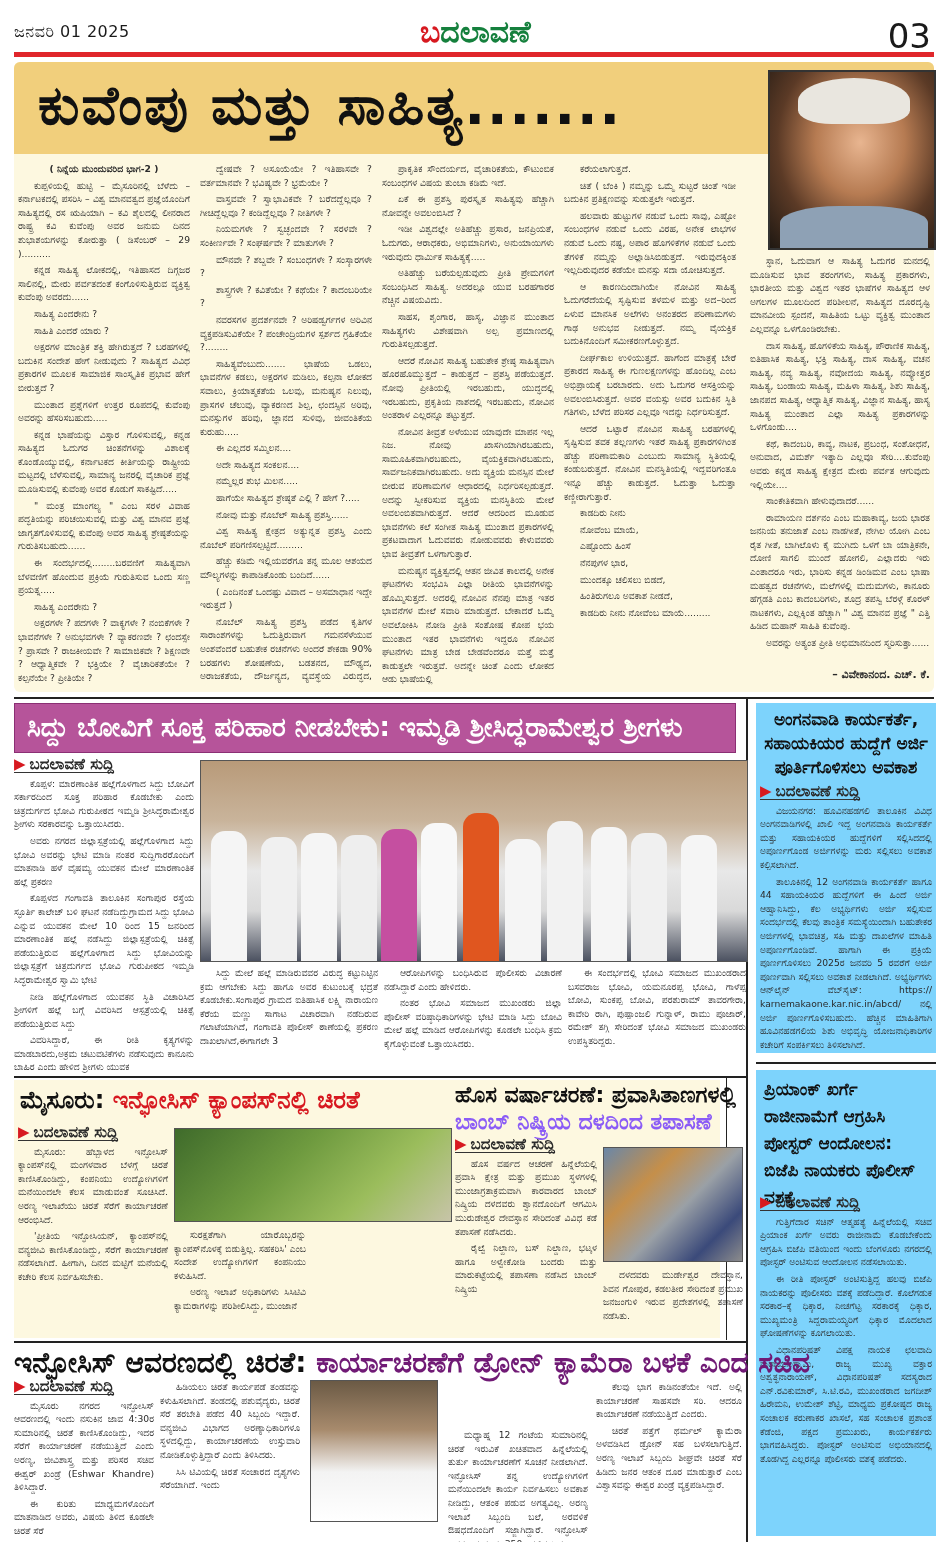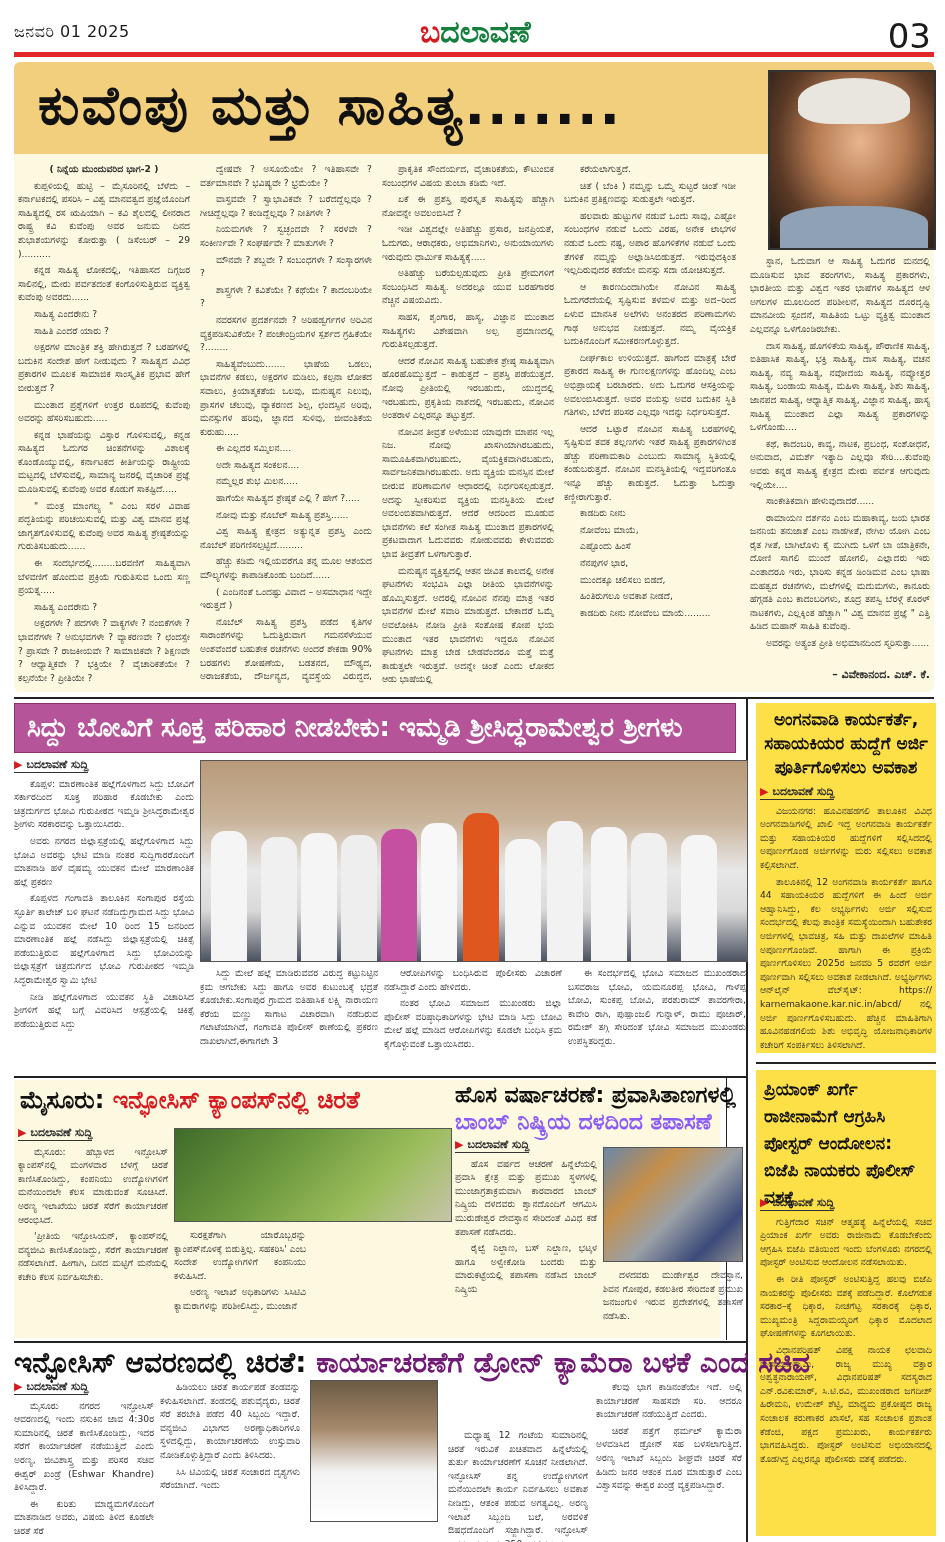--- a/index.html
+++ b/index.html
@@ -25,28 +25,28 @@
   .col { position: absolute; font-size: 9.2px; line-height: 13.6px; color: #2a2a2a; text-align: justify; overflow: hidden; }
   .col p { text-indent: 16px; margin-bottom: 3px; }
   .col .center { text-align: center; text-indent: 0; font-weight: bold; }
   .col .sig { text-align: right; font-weight: bold; font-size: 11px; margin-top: 6px; }
 
   
   .hr-black { position: absolute; height: 2px; background: #222; }
   .vr-black { position: absolute; width: 2px; background: #222; }
   .siddu-bar { position: absolute; left: 14px; top: 703px; width: 722px; height: 50px; background: #b6549a; border: 1px solid #8b2f74; }
   .siddu-title { position: absolute; left: 12px; top: 8px; font-size: 26px; font-weight: bold; color: #fff; white-space: nowrap; }
-  .byline { font-size: 11px; font-weight: bold; border-bottom: 1px solid #333; display: inline-block; margin-bottom: 4px; }
+  .byline { font-size: 15px; font-weight: bold; border-bottom: 1px solid #333; display: inline-block; margin-bottom: 4px; }
   .byline .tri { color: #d71920; margin-right: 4px; }
   .photo-group { position: absolute; left: 200px; top: 760px; width: 548px; height: 202px; background: linear-gradient(180deg, #b89a79 0%, #c9b49b 30%, #e8e8e8 55%, #d9d9d9 75%, #4c5261 100%); border: 1px solid #555; overflow: hidden; }
   .photo-group .person { position: absolute; bottom: 0; width: 36px; border-radius: 14px 14px 0 0; }
   .photo-group .swami { background: #e0561f; }
 
   
-  .side-box { position: absolute; background: #fde047; padding-left: 32px; }
+  .side-box { position: absolute; background: #7dd3fc; padding-left: 32px; }
   .side-title { position: absolute; font-size: 17px; font-weight: bold; color: #111; text-align: center; line-height: 24px; }
 
   
   .mys-box { position: absolute; left: 14px; top: 1080px; width: 706px; height: 258px; background: #fdf8e0; }
   .mys-title { position: absolute; left: 6px; top: 6px; font-size: 24px; font-weight: bold; white-space: nowrap; }
   .mys-title .blk { color: #111; }
   .mys-title .red { color: #d71920; }
   .photo-leopard { position: absolute; left: 160px; top: 48px; width: 278px; height: 94px; background: linear-gradient(135deg, #3f6b2b 0%, #6e9a3f 40%, #9bbd5c 70%, #c7c4a8 100%); border: 1px solid #555; }
 
   .bomb-title1 { position: absolute; left: 455px; top: 1082px; font-size: 22px; font-weight: bold; color: #111; white-space: nowrap; }
@@ -158,20 +158,21 @@
 
 <div class="siddu-bar">
   <div class="siddu-title">ಸಿದ್ದು ಬೋವಿಗೆ ಸೂಕ್ತ ಪರಿಹಾರ ನೀಡಬೇಕು:  ಇಮ್ಮಡಿ ಶ್ರೀಸಿದ್ಧರಾಮೇಶ್ವರ ಶ್ರೀಗಳು</div>
 </div>
 <div class="col" style="left:14px; top:758px; width:180px; height:318px;">
   <div class="byline"><span class="tri">▶</span><span>ಬದಲಾವಣೆ ಸುದ್ದಿ</span></div>
   <p>ಕೊಪ್ಪಳ: ಮಾರಣಾಂತಿಕ ಹಲ್ಲೆಗೊಳಗಾದ ಸಿದ್ದು ಬೋವಿಗೆ ಸರ್ಕಾರದಿಂದ ಸೂಕ್ತ ಪರಿಹಾರ ಕೊಡಬೇಕು ಎಂದು ಚಿತ್ರದುರ್ಗದ ಭೋವಿ ಗುರುಪೀಠದ ಇಮ್ಮಡಿ ಶ್ರೀಸಿದ್ಧರಾಮೇಶ್ವರ ಶ್ರೀಗಳು ಸರಕಾರವನ್ನು ಒತ್ತಾಯಿಸಿದರು.</p>
   <p>ಅವರು ನಗರದ ಜಿಲ್ಲಾಸ್ಪತ್ರೆಯಲ್ಲಿ ಹಲ್ಲೆಗೊಳಗಾದ ಸಿದ್ದು ಭೋವಿ ಅವರನ್ನು ಭೇಟಿ ಮಾಡಿ ನಂತರ ಸುದ್ದಿಗಾರರೊಂದಿಗೆ ಮಾತನಾಡಿ ಹಳೆ ವೈಷಮ್ಯ ಯುವಕನ ಮೇಲೆ ಮಾರಣಾಂತಿಕ ಹಲ್ಲೆ ಪ್ರಕರಣ</p>
   <p>ಕೊಪ್ಪಳದ ಗಂಗಾವತಿ ತಾಲೂಕಿನ ಸಂಗಾಪುರ ರಸ್ತೆಯ ಸ್ಫೂರ್ತಿ ಕಾಲೇಜ್ ಬಳಿ ಘಟನೆ ನಡೆದಿದ್ದುಗ್ರಾಮದ ಸಿದ್ದು ಭೋವಿ ಎನ್ನುವ ಯುವಕನ ಮೇಲೆ 10 ರಿಂದ 15 ಜನರಿಂದ ಮಾರಣಾಂತಿಕ ಹಲ್ಲೆ ನಡೆಸಿದ್ದು ಜಿಲ್ಲಾಸ್ಪತ್ರೆಯಲ್ಲಿ ಚಿಕಿತ್ಸೆ ಪಡೆಯುತ್ತಿರುವ ಹಲ್ಲೆಗೊಳಗಾದ ಸಿದ್ದು ಭೋವಿಯನ್ನು ಜಿಲ್ಲಾಸ್ಪತ್ರೆಗೆ ಚಿತ್ರದುರ್ಗದ ಭೋವಿ ಗುರುಪೀಠದ ಇಮ್ಮಡಿ ಸಿದ್ಧರಾಮೇಶ್ವರ ಸ್ವಾಮಿ ಭೇಟಿ</p>
   <p>ನೀಡಿ ಹಲ್ಲೆಗೊಳಗಾದ ಯುವಕನ ಸ್ಥಿತಿ ವಿಚಾರಿಸಿದ ಶ್ರೀಗಳಿಗೆ ಹಲ್ಲೆ ಬಗ್ಗೆ ವಿವರಿಸಿದ ಆಸ್ಪತ್ರೆಯಲ್ಲಿ ಚಿಕಿತ್ಸೆ ಪಡೆಯುತ್ತಿರುವ ಸಿದ್ದು</p>
+  <p>ವಿವರಿಸಿದ್ದಾರೆ, ಈ ರೀತಿ ಕೃತ್ಯಗಳನ್ನು ಮಾಡಬಾರದು,ಅಕ್ರಮ ಚಟುವಟಿಕೆಗಳು ನಡೆಸುವುದು ಕಾನೂನು ಬಾಹಿರ ಎಂದು ಹೇಳಿದ ಶ್ರೀಗಳು ಯುವಕ</p>
 </div>
 <div class="photo-group">
   <div class="person" style="left:10px; height:130px; background:#f5f5f5;"></div>
   <div class="person" style="left:60px; height:124px; background:#f0f0f0;"></div>
   <div class="person" style="left:100px; height:128px; background:#f5f5f5;"></div>
   <div class="person" style="left:140px; height:126px; background:#eeeeee;"></div>
   <div class="person" style="left:180px; height:132px; background:#c54fa0;"></div>
   <div class="person" style="left:220px; height:138px; background:#f8f8f8;"></div>
   <div class="person swami" style="left:262px; height:148px;"></div>
   <div class="person" style="left:304px; height:122px; background:#f5f5f5;"></div>

